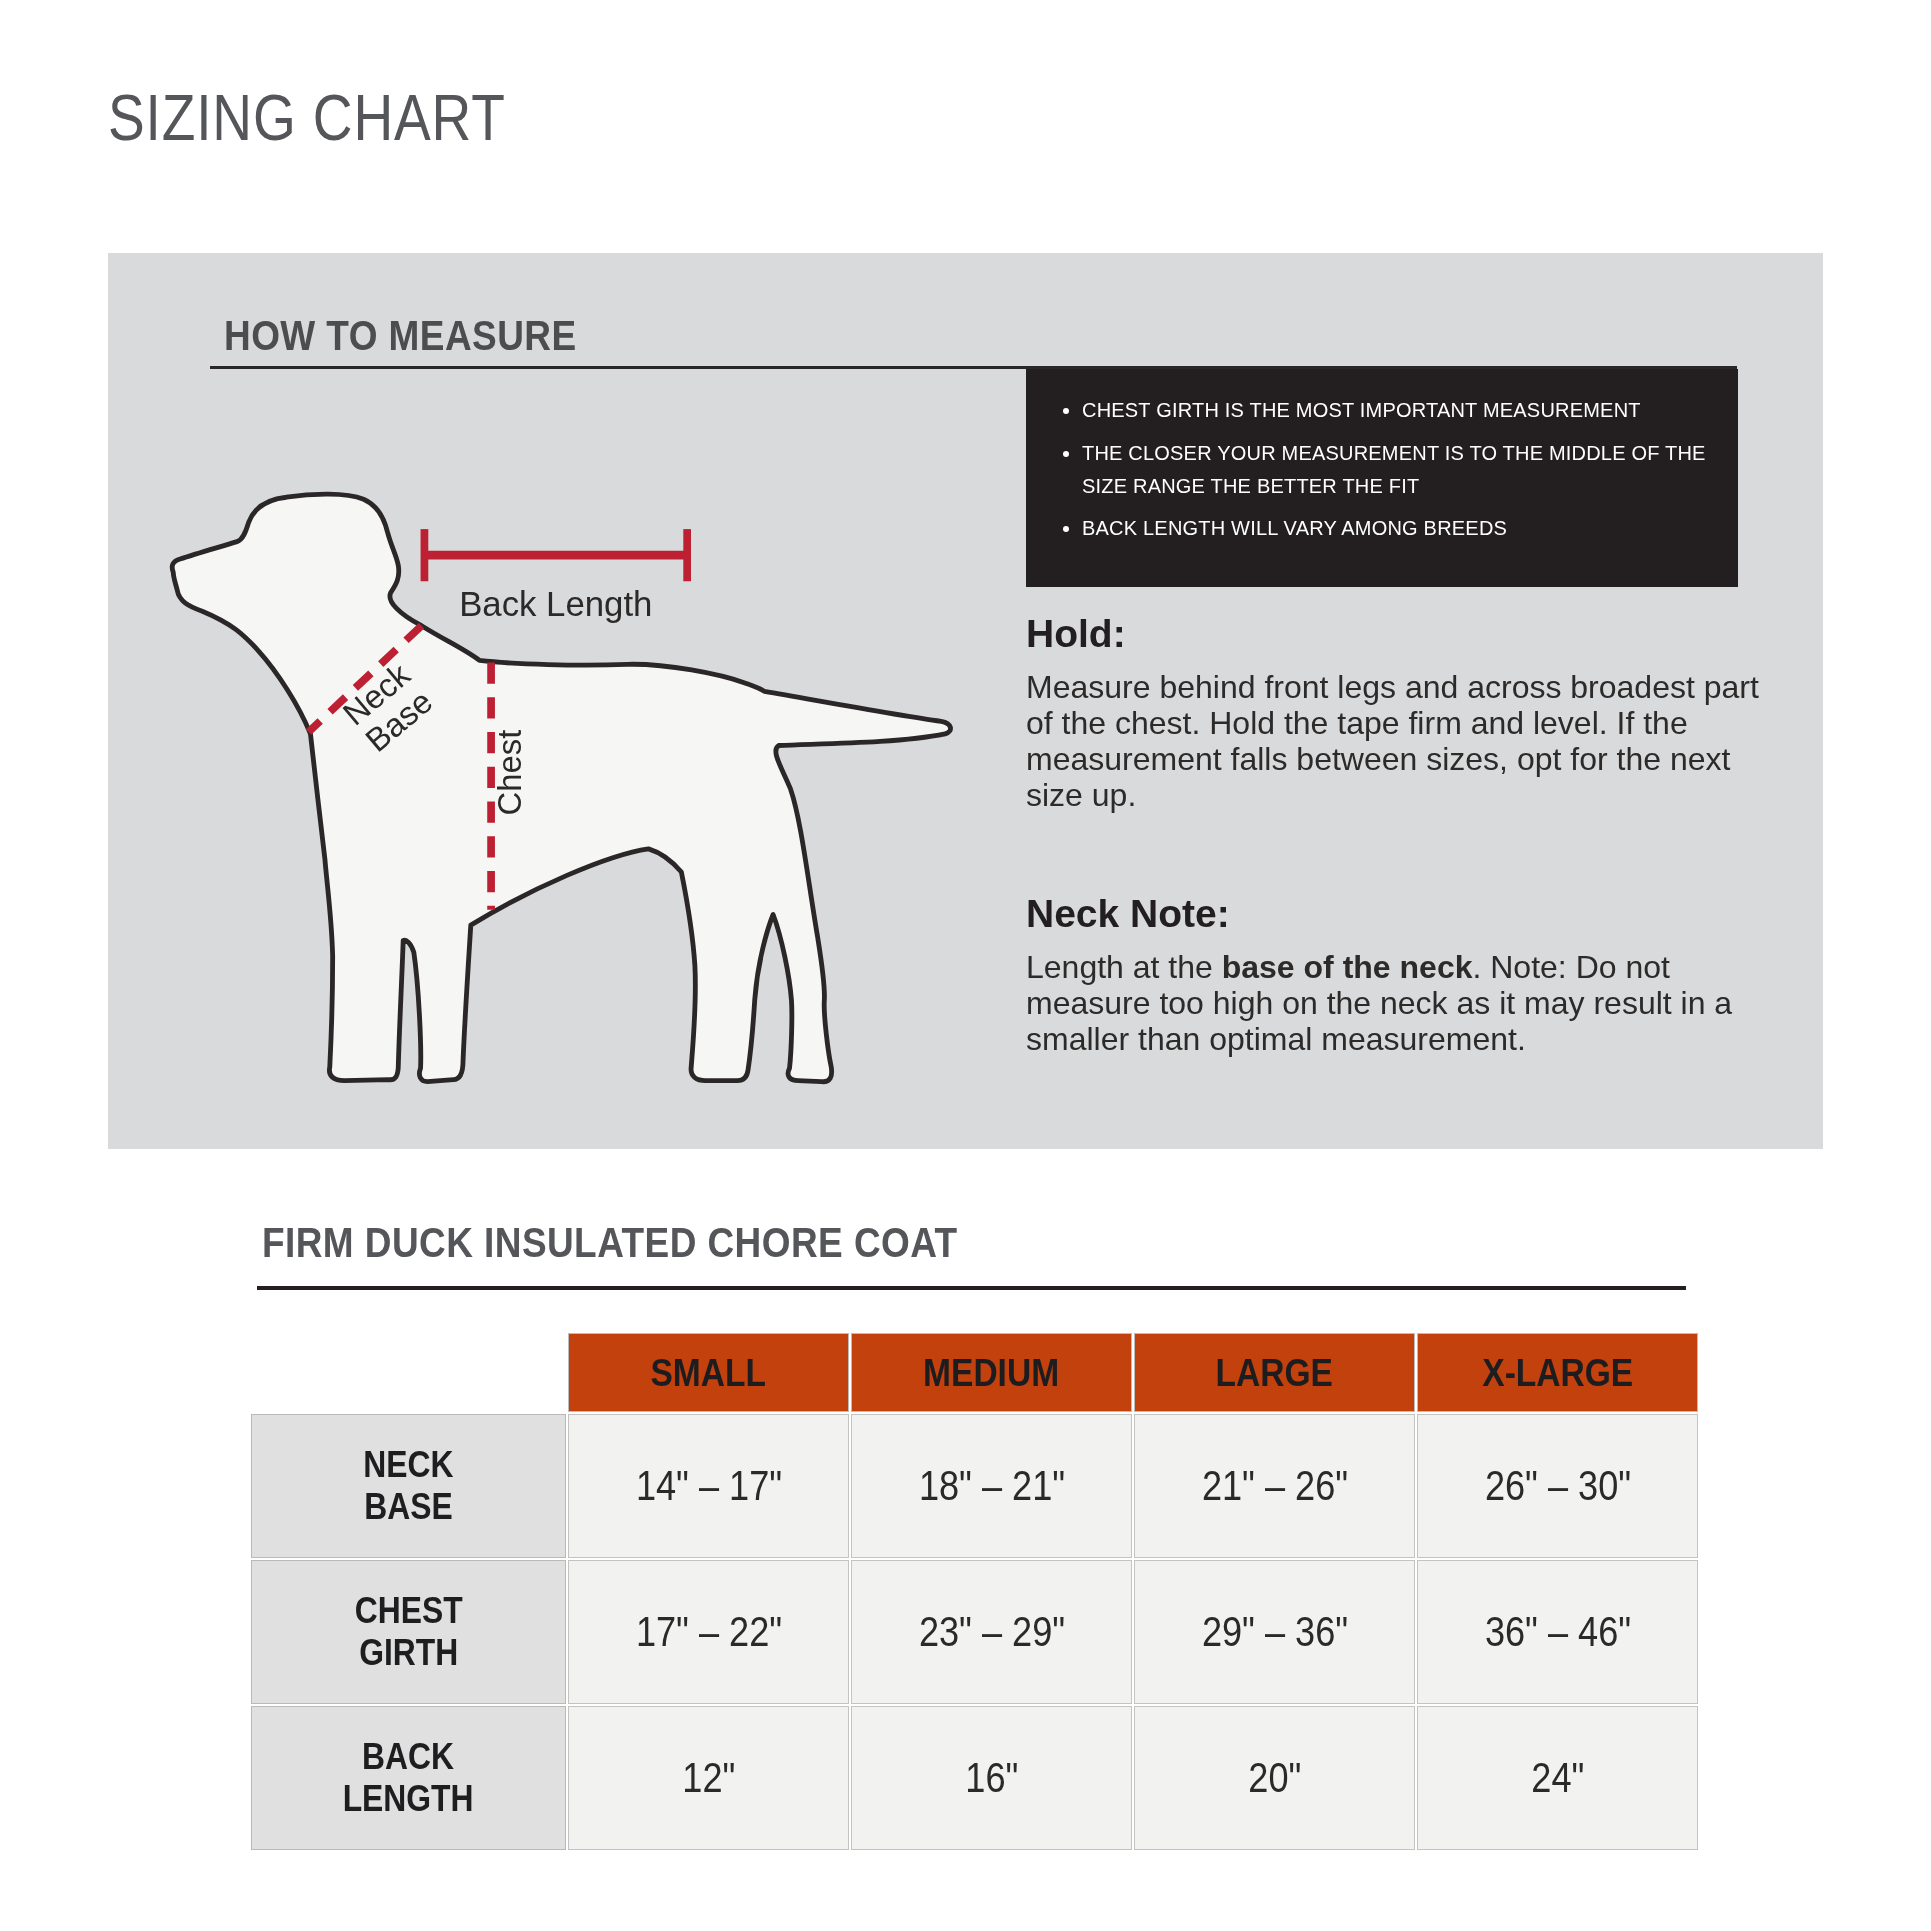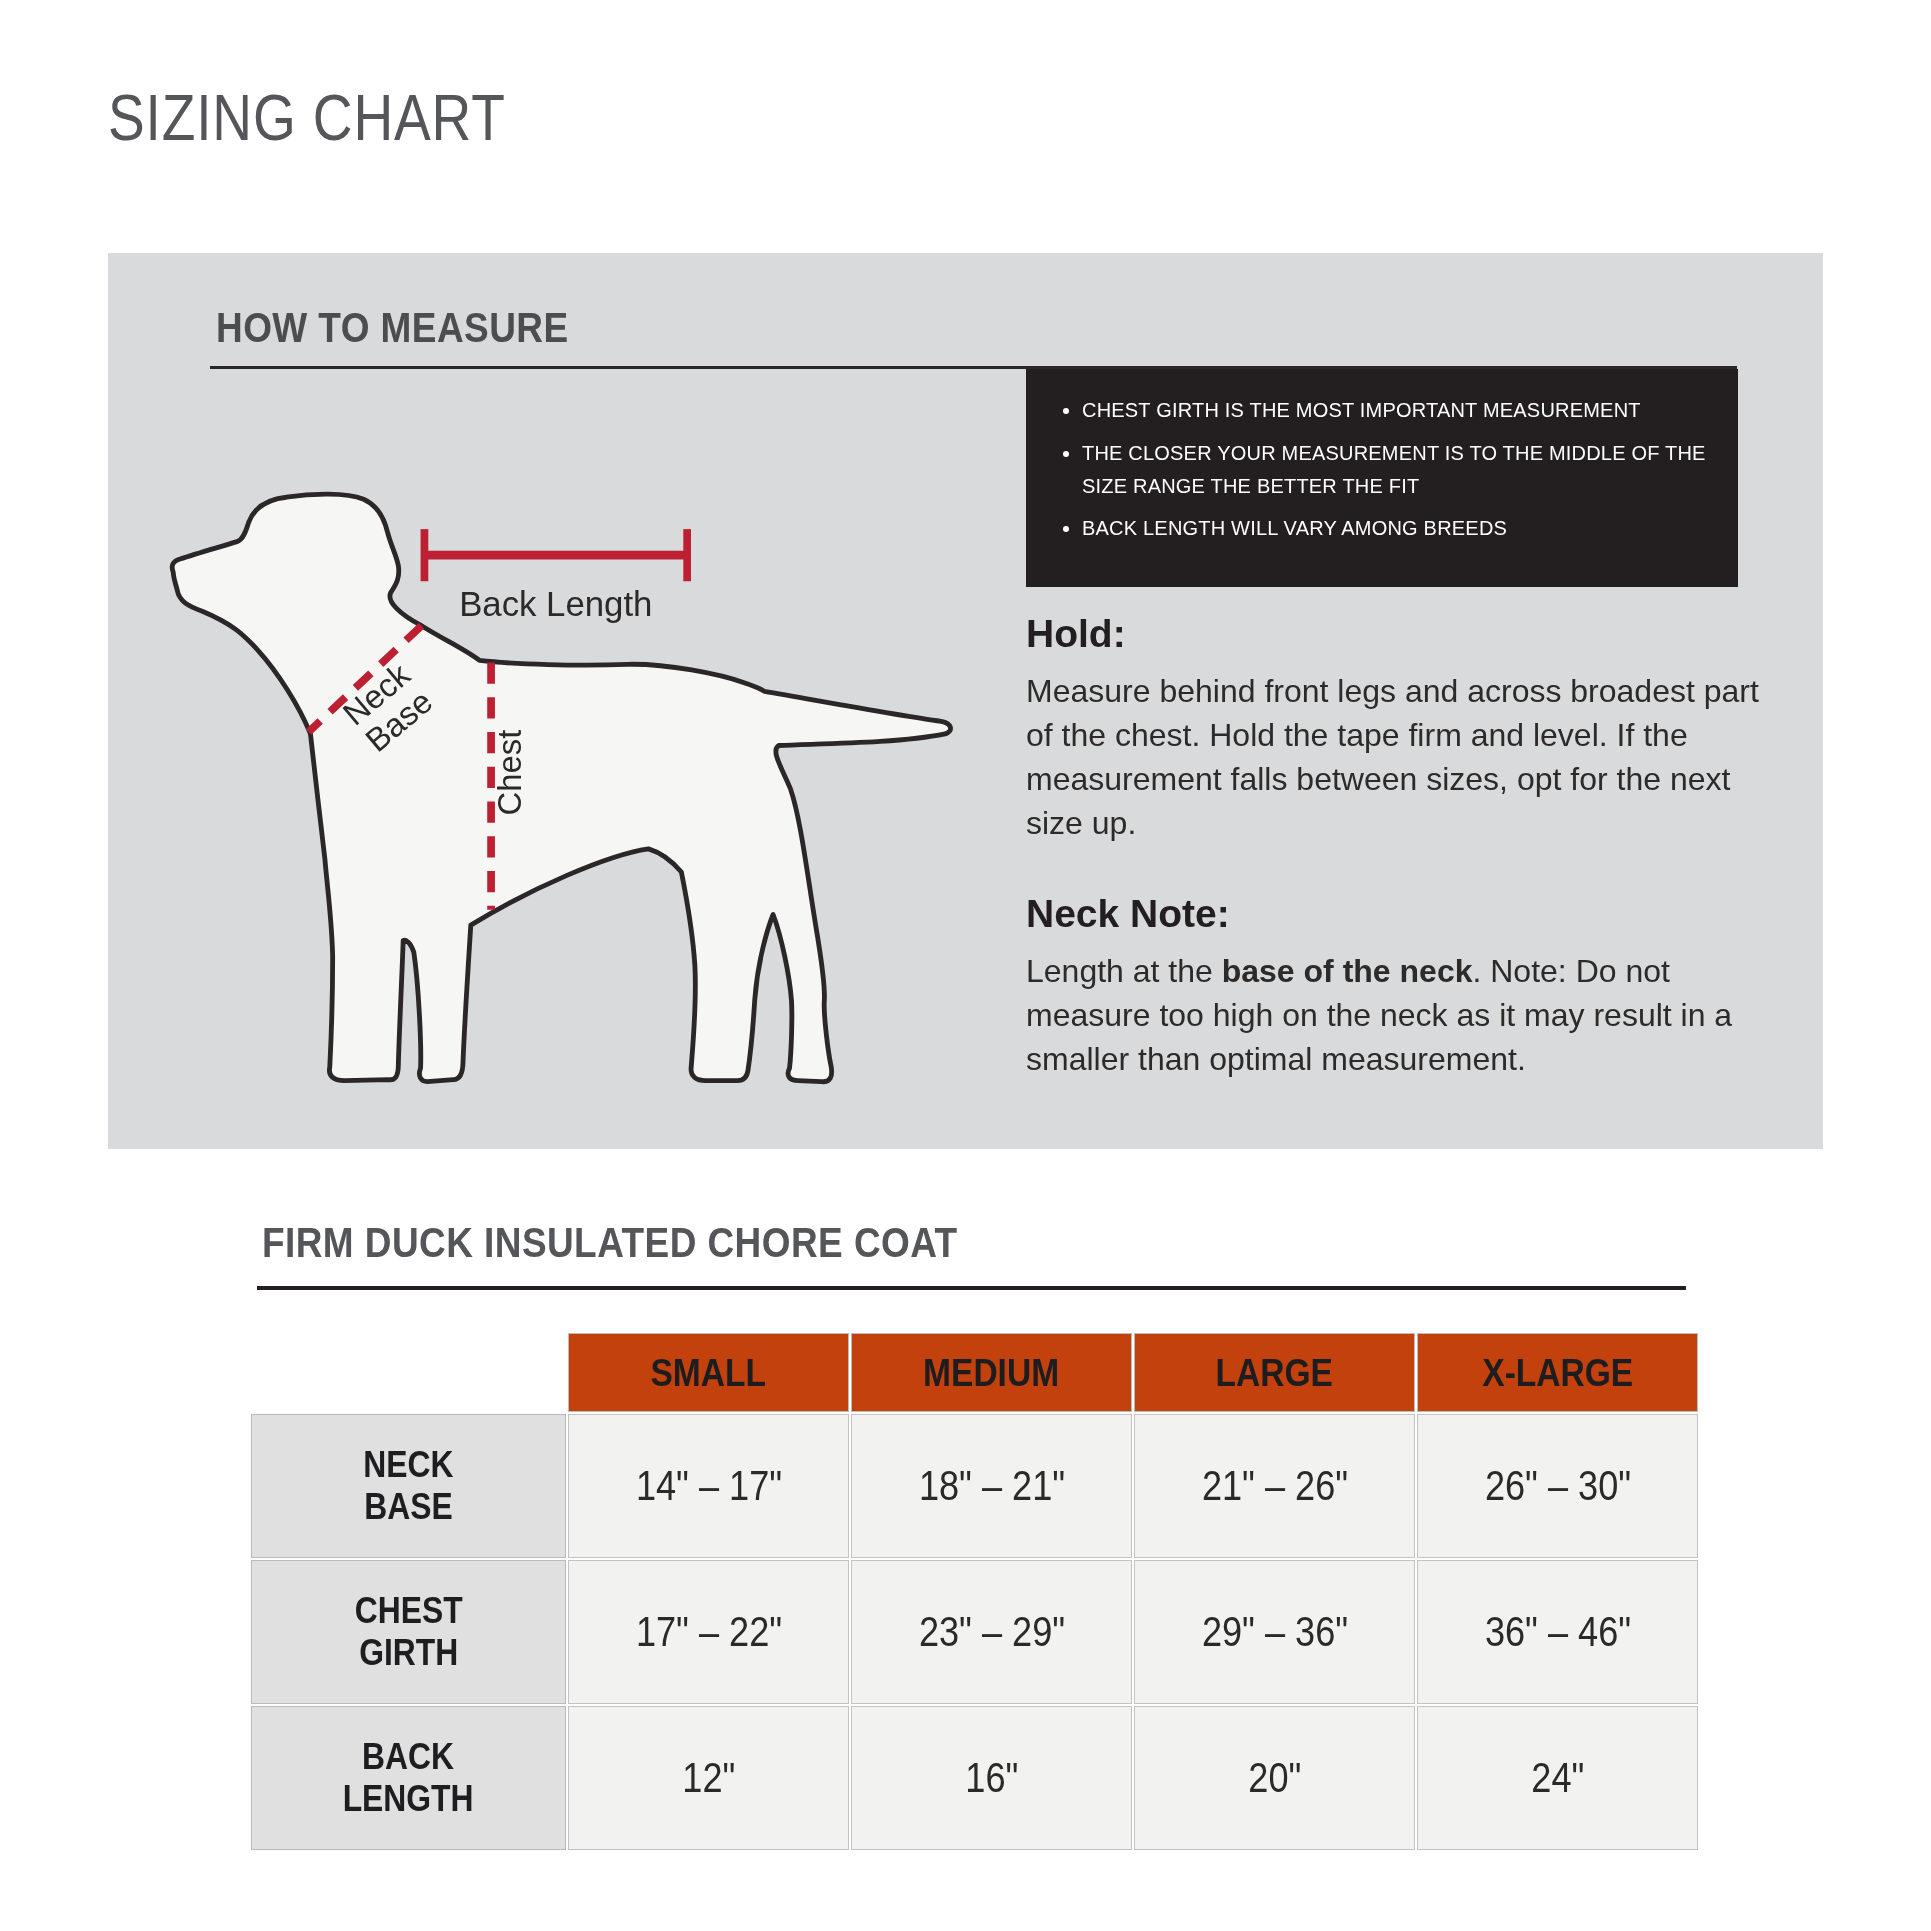--- a/index.html
+++ b/index.html
@@ -8,35 +8,35 @@
 
   
   .cx{display:inline-block;transform:scaleX(.86);transform-origin:0 50%;}
   .cxc{display:inline-block;transform:scaleX(.86);transform-origin:50% 50%;}
 
   .page-title{position:absolute;left:108px;top:81px;margin:0;
               font-size:64px;font-weight:normal;color:#55565a;letter-spacing:1px;}
 
   
   .panel{position:absolute;left:108px;top:253px;width:1715px;height:896px;background:#d9dadb;}
-  .panel-heading{position:absolute;left:104px;top:46px;margin:4px;
+  .panel-heading{position:absolute;left:104px;top:46px;margin:12px;
                  font-size:43px;font-weight:bold;color:#4c4d4f;letter-spacing:0.5px;}
   .panel-rule{position:absolute;left:102px;top:113px;width:1527px;height:2.9px;background:#2b2728;}
 
   .dog-svg{position:absolute;left:17.4px;top:220px;width:850px;height:628px;}
 
   .tips{position:absolute;left:918px;top:116px;width:712px;height:218px;background:#231f20;
         box-sizing:border-box;padding:25px 25px 19.3px 27px;}
   .tips ul{margin:0;padding:0 0 0 29px;list-style:disc;}
   .tips li{color:#ffffff;font-size:20px;font-weight:normal;line-height:33px;margin:0 0 9.7px 0;
            letter-spacing:0.2px;}
 
   .text-block{position:absolute;left:918px;width:743px;}
   .text-block h3{margin:0;font-size:39px;font-weight:bold;color:#231f20;}
-  .text-block p{margin:12.6px 0 0 0;font-size:32px;line-height:44px;color:#2c2b2a;}
+  .text-block p{margin:12.6px 0 0 0;font-size:32px;line-height:36px;color:#2c2b2a;}
   .chest-block{top:359px;}
   .neck-block{top:639px;}
   .bold-inline{font-weight:bold;}
 
   
   .product-heading{position:absolute;left:257px;top:1213px;margin:5px;
                    font-size:43px;font-weight:bold;color:#55565a;letter-spacing:0.5px;}
   .product-rule{position:absolute;left:257px;top:1286px;width:1429px;height:3.9px;background:#231f20;}
 
   table.sizing{position:absolute;left:249px;top:1331px;border-collapse:separate;border-spacing:2.9px;}

